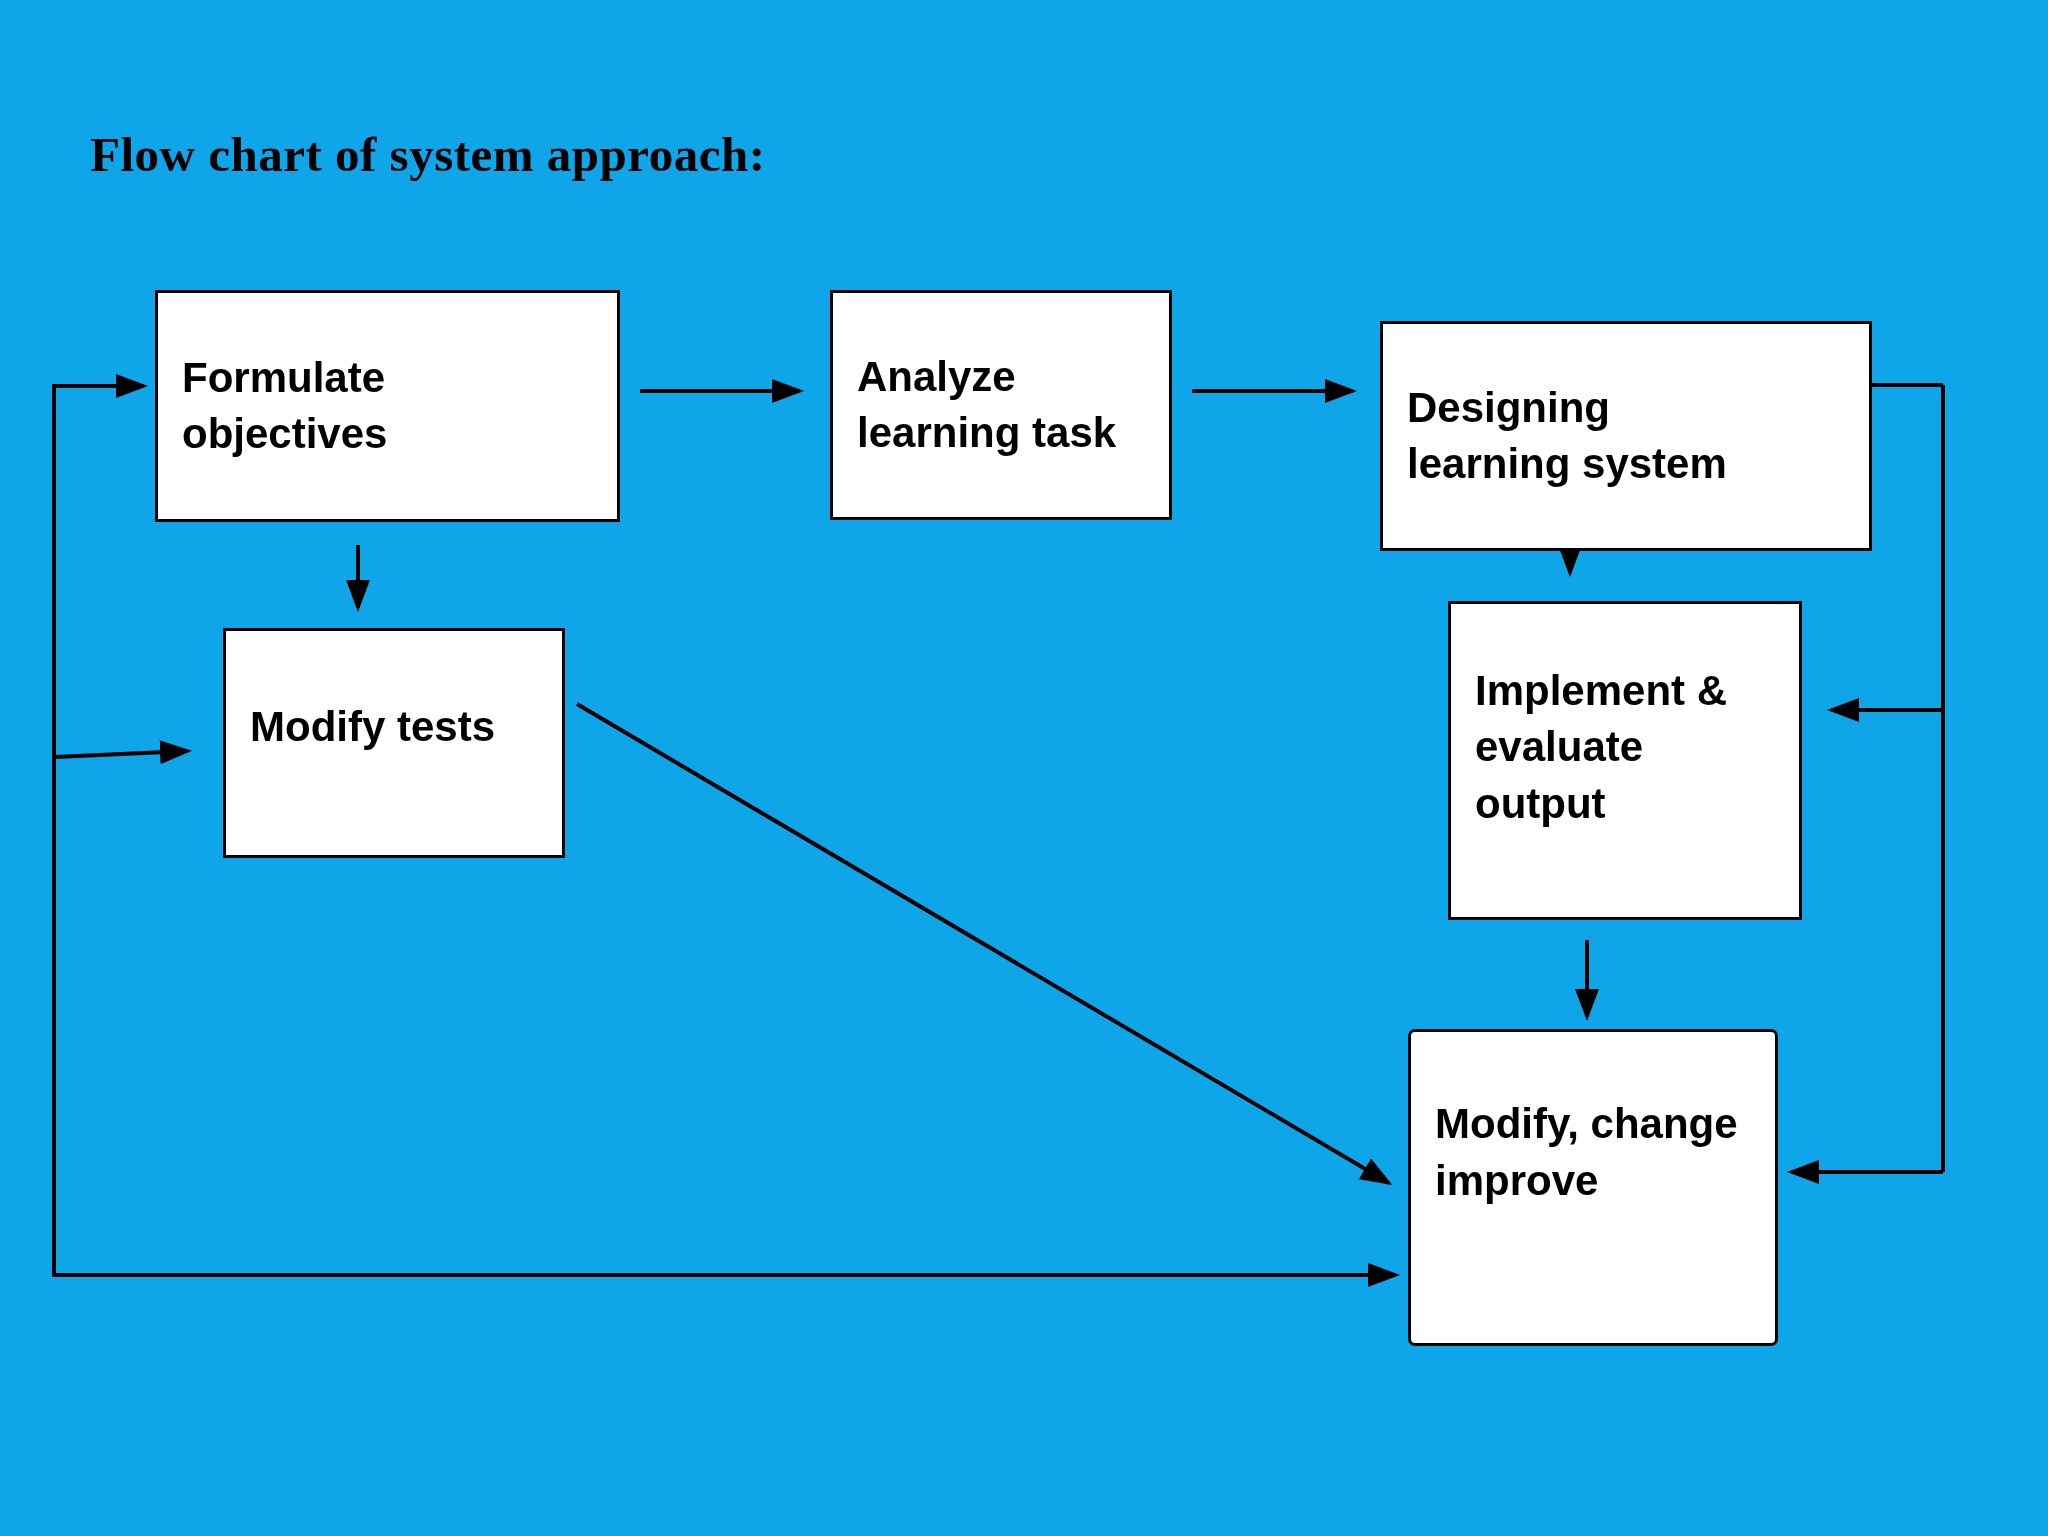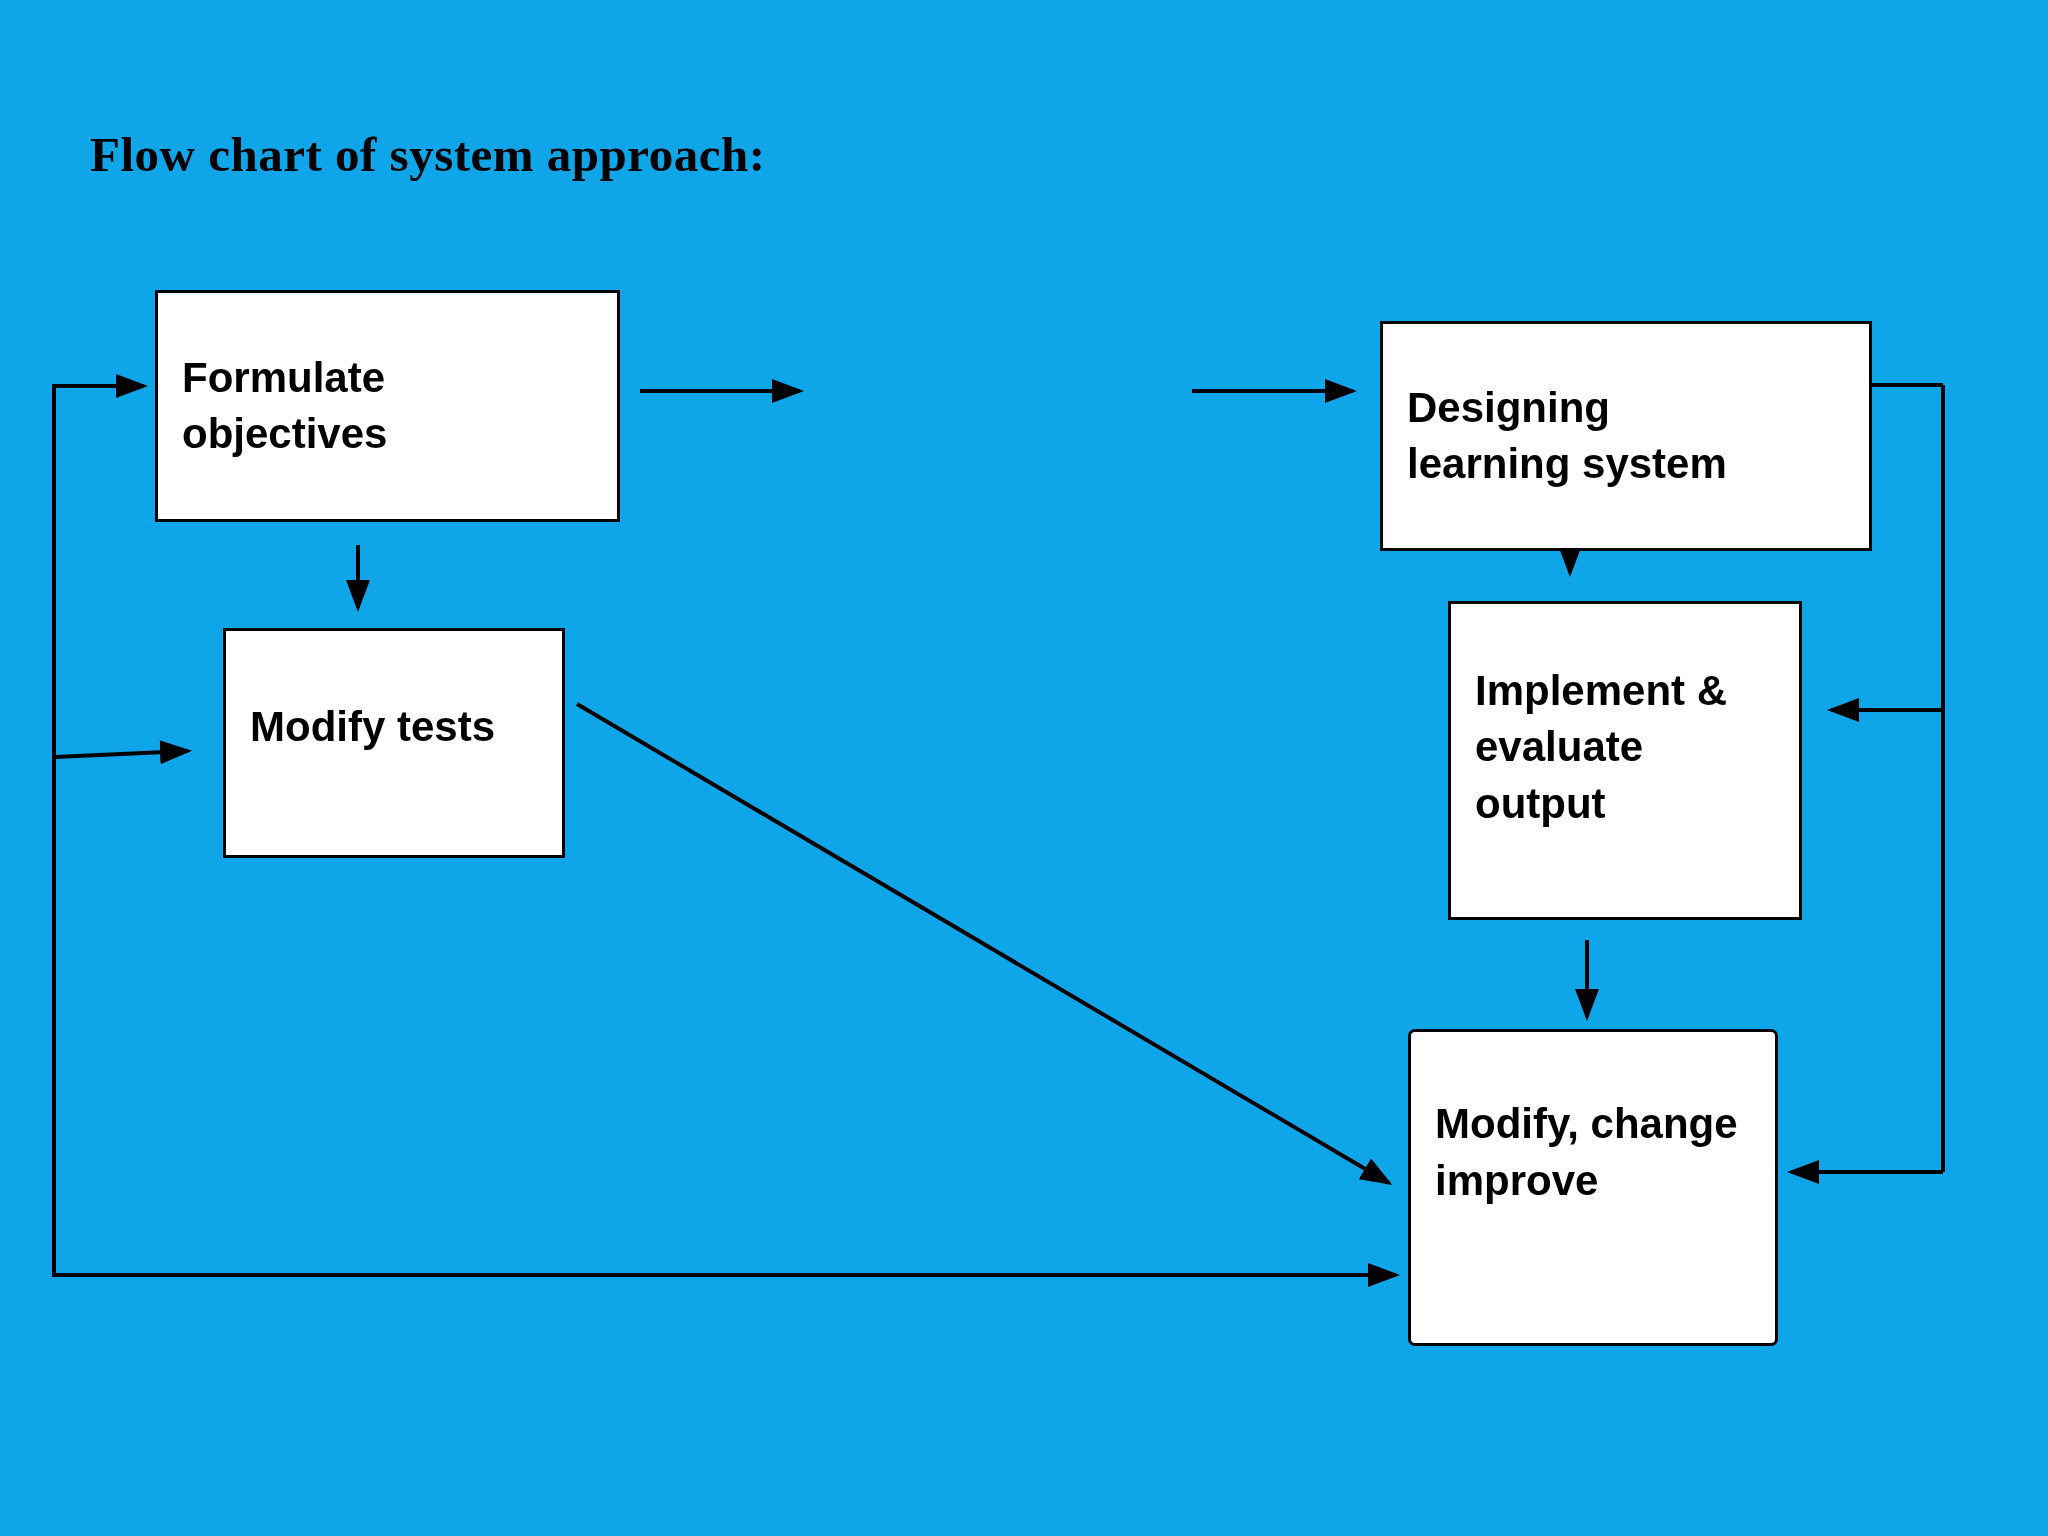--- a/index.html
+++ b/index.html
@@ -92,20 +92,24 @@
     <line x1="1943" y1="1172" x2="1791" y2="1172" stroke="#000000" stroke-width="4" marker-end="url(#ah)"></line>
 
     <line x1="577" y1="704" x2="1389" y2="1183" stroke="#000000" stroke-width="4" marker-end="url(#ah)"></line>
   </svg>
 
   <div class="node n-formulate">
     <div class="node-label">Formulate
 objectives</div>
   </div>
 
+  <div class="node n-analyze">
+    <div class="node-label">Analyze
+learning task</div>
+  </div>
 
   <div class="node n-designing">
     <div class="node-label">Designing
 learning system</div>
   </div>
 
   <div class="node n-develop lift-32">
     <div class="node-label">Modify tests</div>
   </div>
 

